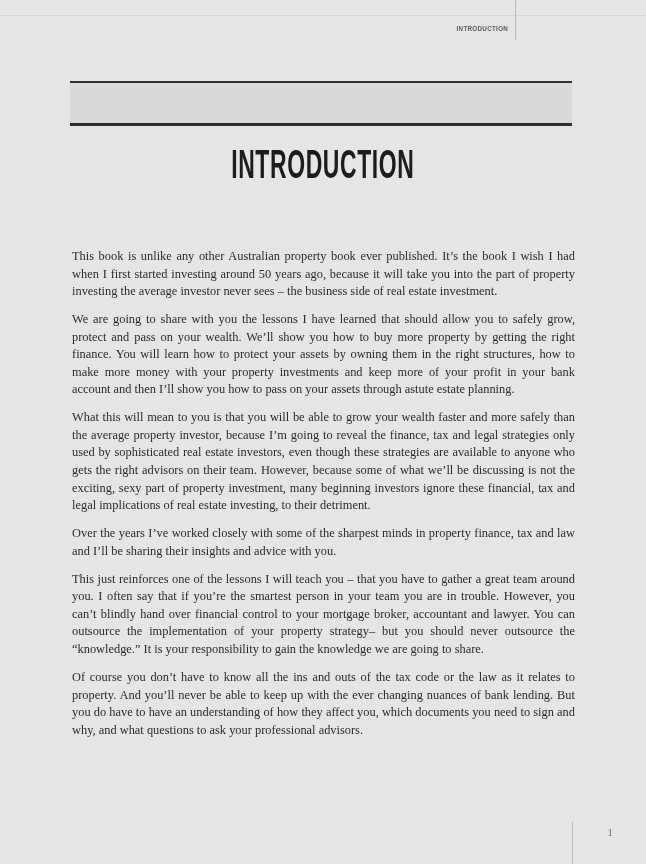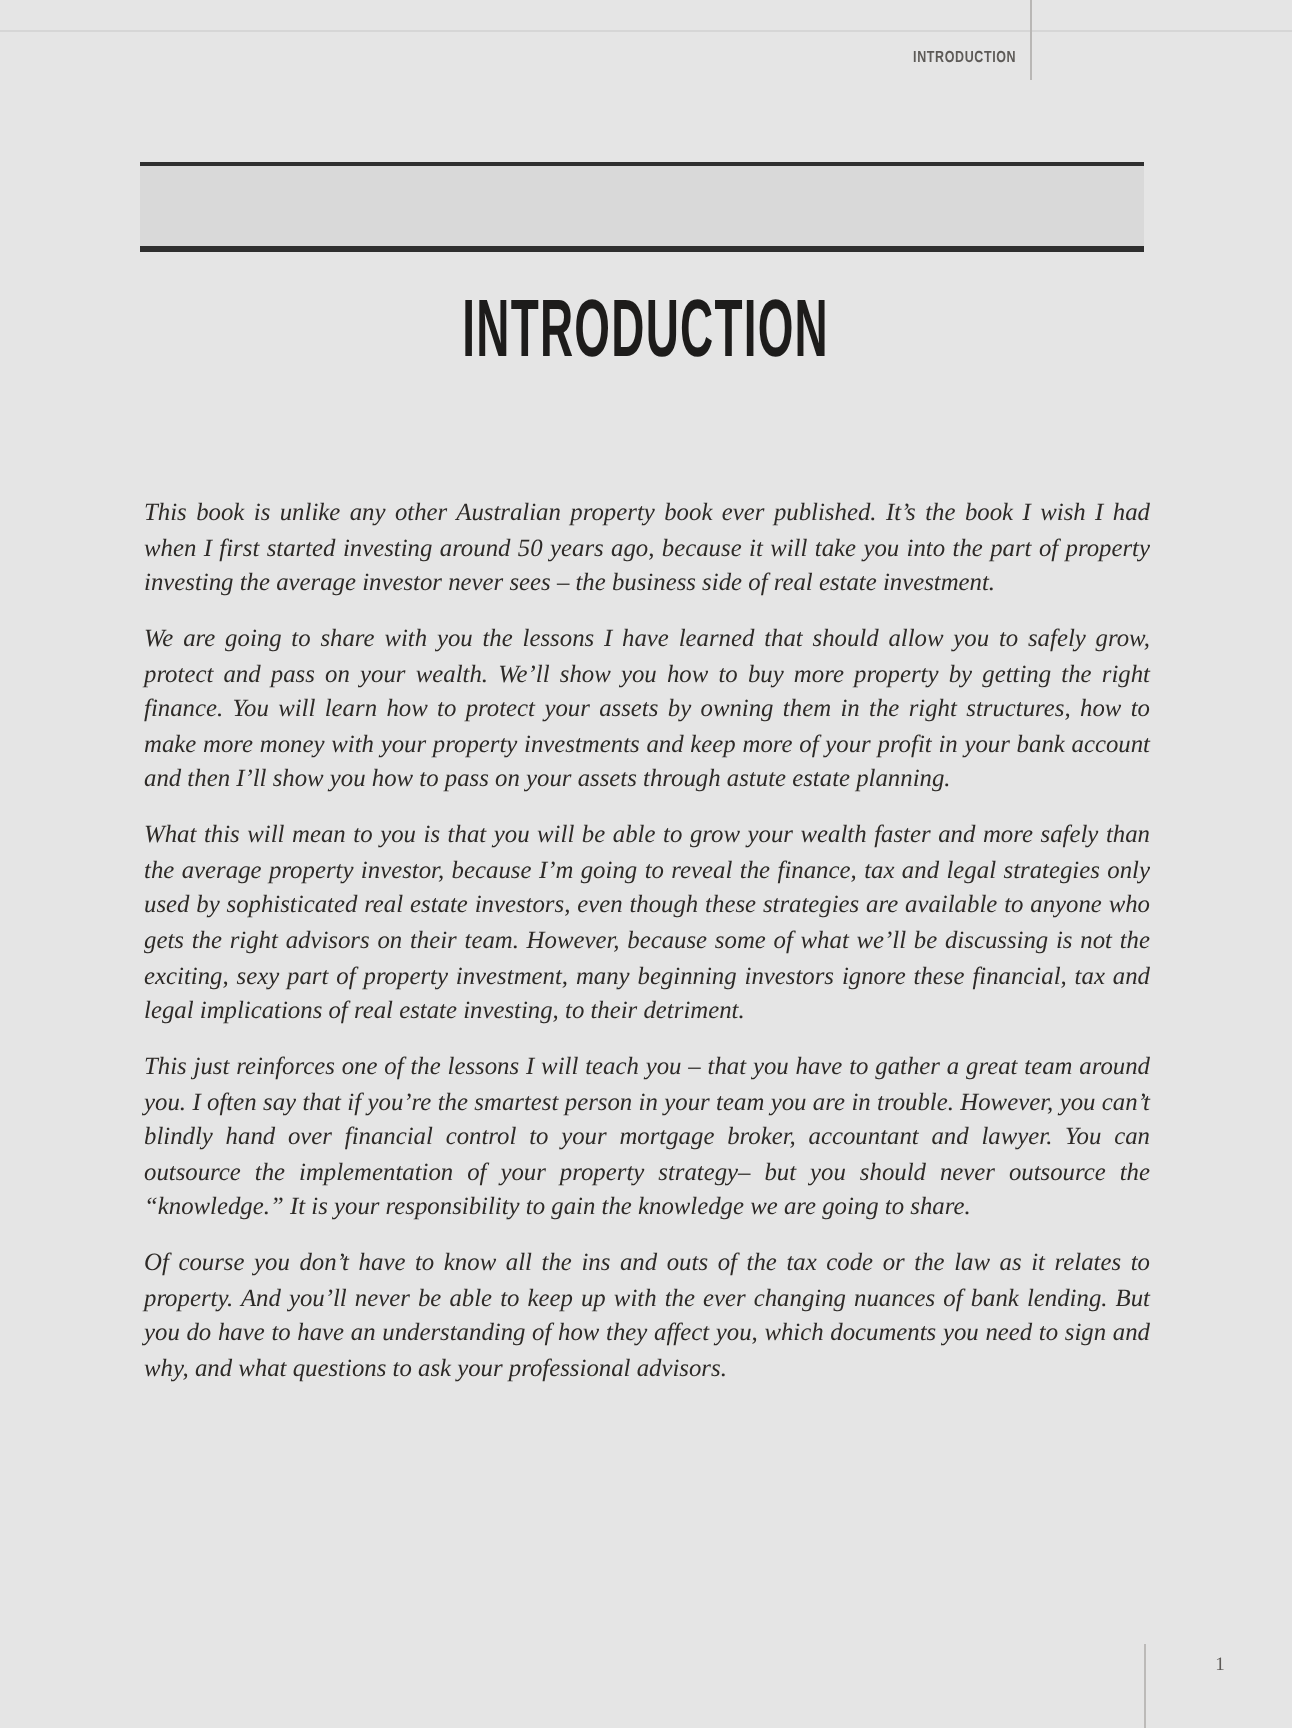--- a/index.html
+++ b/index.html
@@ -84,21 +84,20 @@
     transform-origin: center top;
     white-space: nowrap;
   }
   
   .content {
     position: absolute;
     left: 72px;
     top: 248px;
     width: 503px;
     color: #2d2a27;
-    font-style: italic;
   }
   .content p {
     margin: 0 0 10.5px 0;
     font-size: 12.4px;
     line-height: 17.55px;
     text-align: justify;
   }
   
   .footer-divider {
     position: absolute;
@@ -134,20 +133,21 @@
   <div class="banner"></div>
 
   <h1 class="title">
     <span class="title-inner">INTRODUCTION</span>
   </h1>
 
   <div class="content">
     <p>This book is unlike any other Australian property book ever published. It’s the book I wish I had when I first started investing around 50 years ago, because it will take you into the part of property investing the average investor never sees – the business side of real estate investment.</p>
     <p>We are going to share with you the lessons I have learned that should allow you to safely grow, protect and pass on your wealth. We’ll show you how to buy more property by getting the right finance. You will learn how to protect your assets by owning them in the right structures, how to make more money with your property investments and keep more of your profit in your bank account and then I’ll show you how to pass on your assets through astute estate planning.</p>
     <p>What this will mean to you is that you will be able to grow your wealth faster and more safely than the average property investor, because I’m going to reveal the finance, tax and legal strategies only used by sophisticated real estate investors, even though these strategies are available to anyone who gets the right advisors on their team. However, because some of what we’ll be discussing is not the exciting, sexy part of property investment, many beginning investors ignore these financial, tax and legal implications of real estate investing, to their detriment.</p>
+    <p>Over the years I’ve worked closely with some of the sharpest minds in property finance, tax and law and I’ll be sharing their insights and advice with you.</p>
     <p>This just reinforces one of the lessons I will teach you – that you have to gather a great team around you. I often say that if you’re the smartest person in your team you are in trouble. However, you can’t blindly hand over financial control to your mortgage broker, accountant and lawyer. You can outsource the implementation of your property strategy– but you should never outsource the “knowledge.” It is your responsibility to gain the knowledge we are going to share.</p>
     <p>Of course you don’t have to know all the ins and outs of the tax code or the law as it relates to property. And you’ll never be able to keep up with the ever changing nuances of bank lending. But you do have to have an understanding of how they affect you, which documents you need to sign and why, and what questions to ask your professional advisors.</p>
   </div>
 
   <span class="footer-divider"></span>
   <span class="page-number">1</span>
 
 </div>
 
 </body></html>

